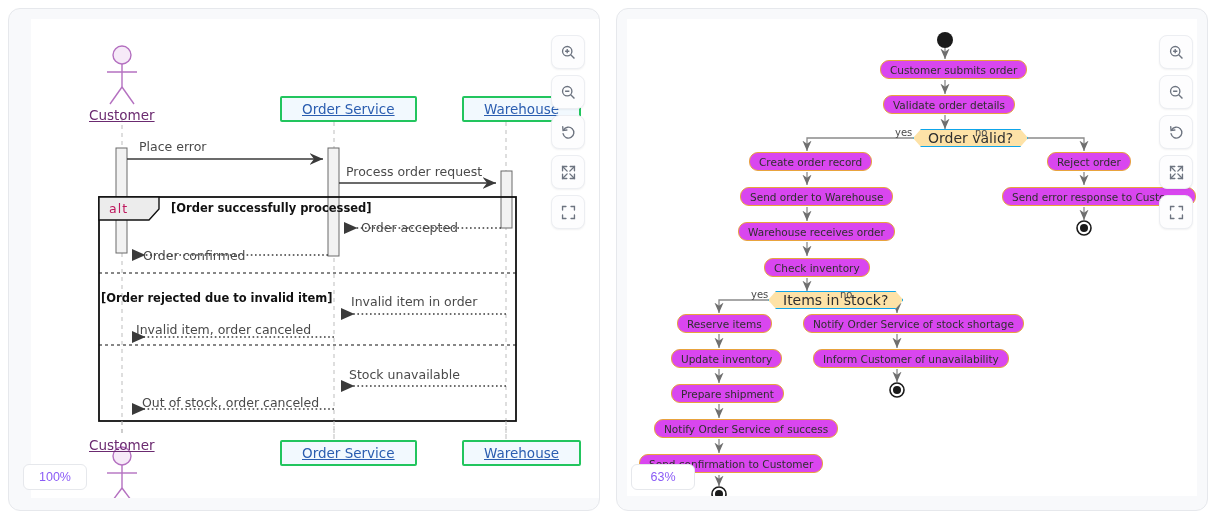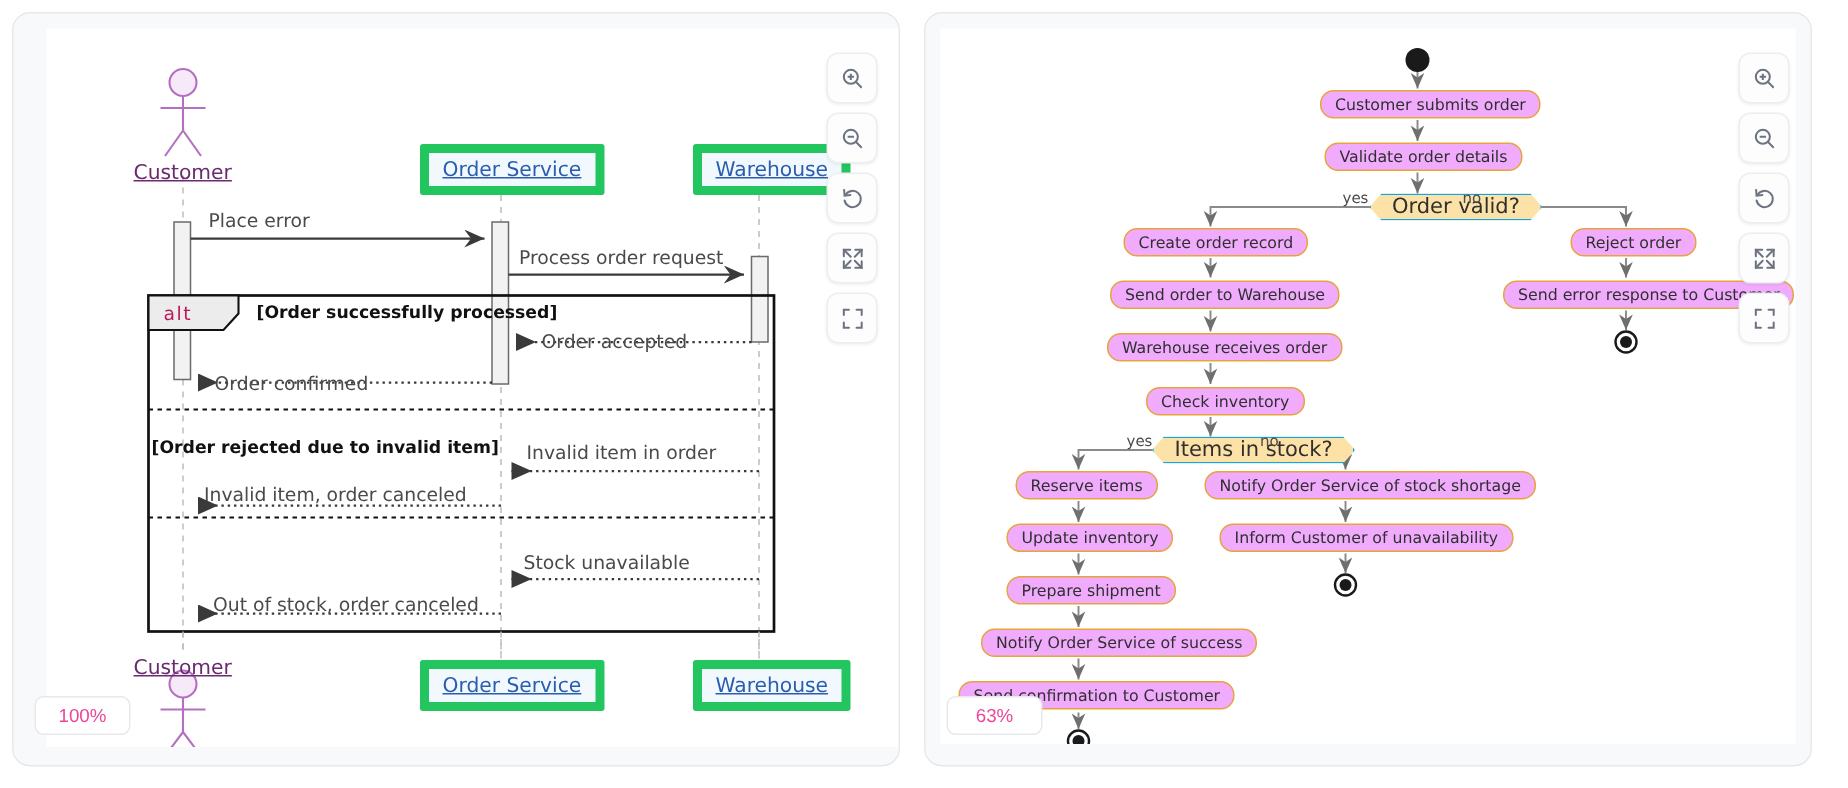--- a/index.html
+++ b/index.html
@@ -58,37 +58,37 @@
   
   .zoom-badge{
     position:absolute;
     left:14px;bottom:20px;
     min-width:42px;
     padding:5px 10px;
     background:#ffffff;
     border:1px solid #e6e8ec;
     border-radius:6px;
     font-size:12.5px;
-    color:#ec4899;
+    color:#8b5cf6;
     text-align:center;
     font-family:"Liberation Sans", sans-serif;
     z-index:40;
     margin-top:20px;
   }
 
   
   .seq{position:absolute;left:0;top:0;width:100%;height:100%;}
   .seq svg{position:absolute;left:0;top:0;}
 
   .lifeline-box{
     position:absolute;
-    border:6px solid #22c55e;
+    border:2px solid #22c55e;
     background:#f2f9fe;
     border-radius:2px;
-    padding:3px 9px;
+    padding:3px 20px;
     font-family:"DejaVu Sans", sans-serif;
     font-size:13.5px;
     color:#2a5db0;
     text-decoration:underline;
     white-space:nowrap;
     box-sizing:border-box;
   }
   .actor-label{
     position:absolute;
     font-family:"DejaVu Sans", sans-serif;
@@ -120,21 +120,21 @@
     font-weight:bold;
     color:#111;
     white-space:nowrap;
   }
 
   
   .act{position:absolute;left:0;top:0;width:100%;height:100%;}
   .act svg{position:absolute;left:0;top:0;}
   .node{
     position:absolute;
-    background:#f0abfc;
+    background:#d946ef;
     border:1px solid #e8a33d;
     border-radius:9px;
     font-family:"DejaVu Sans", sans-serif;
     font-size:10.5px;
     color:#2f2f2f;
     display:flex;align-items:center;justify-content:center;
     white-space:nowrap;
     box-sizing:border-box;
     height:19px;
     padding:0 9px;

